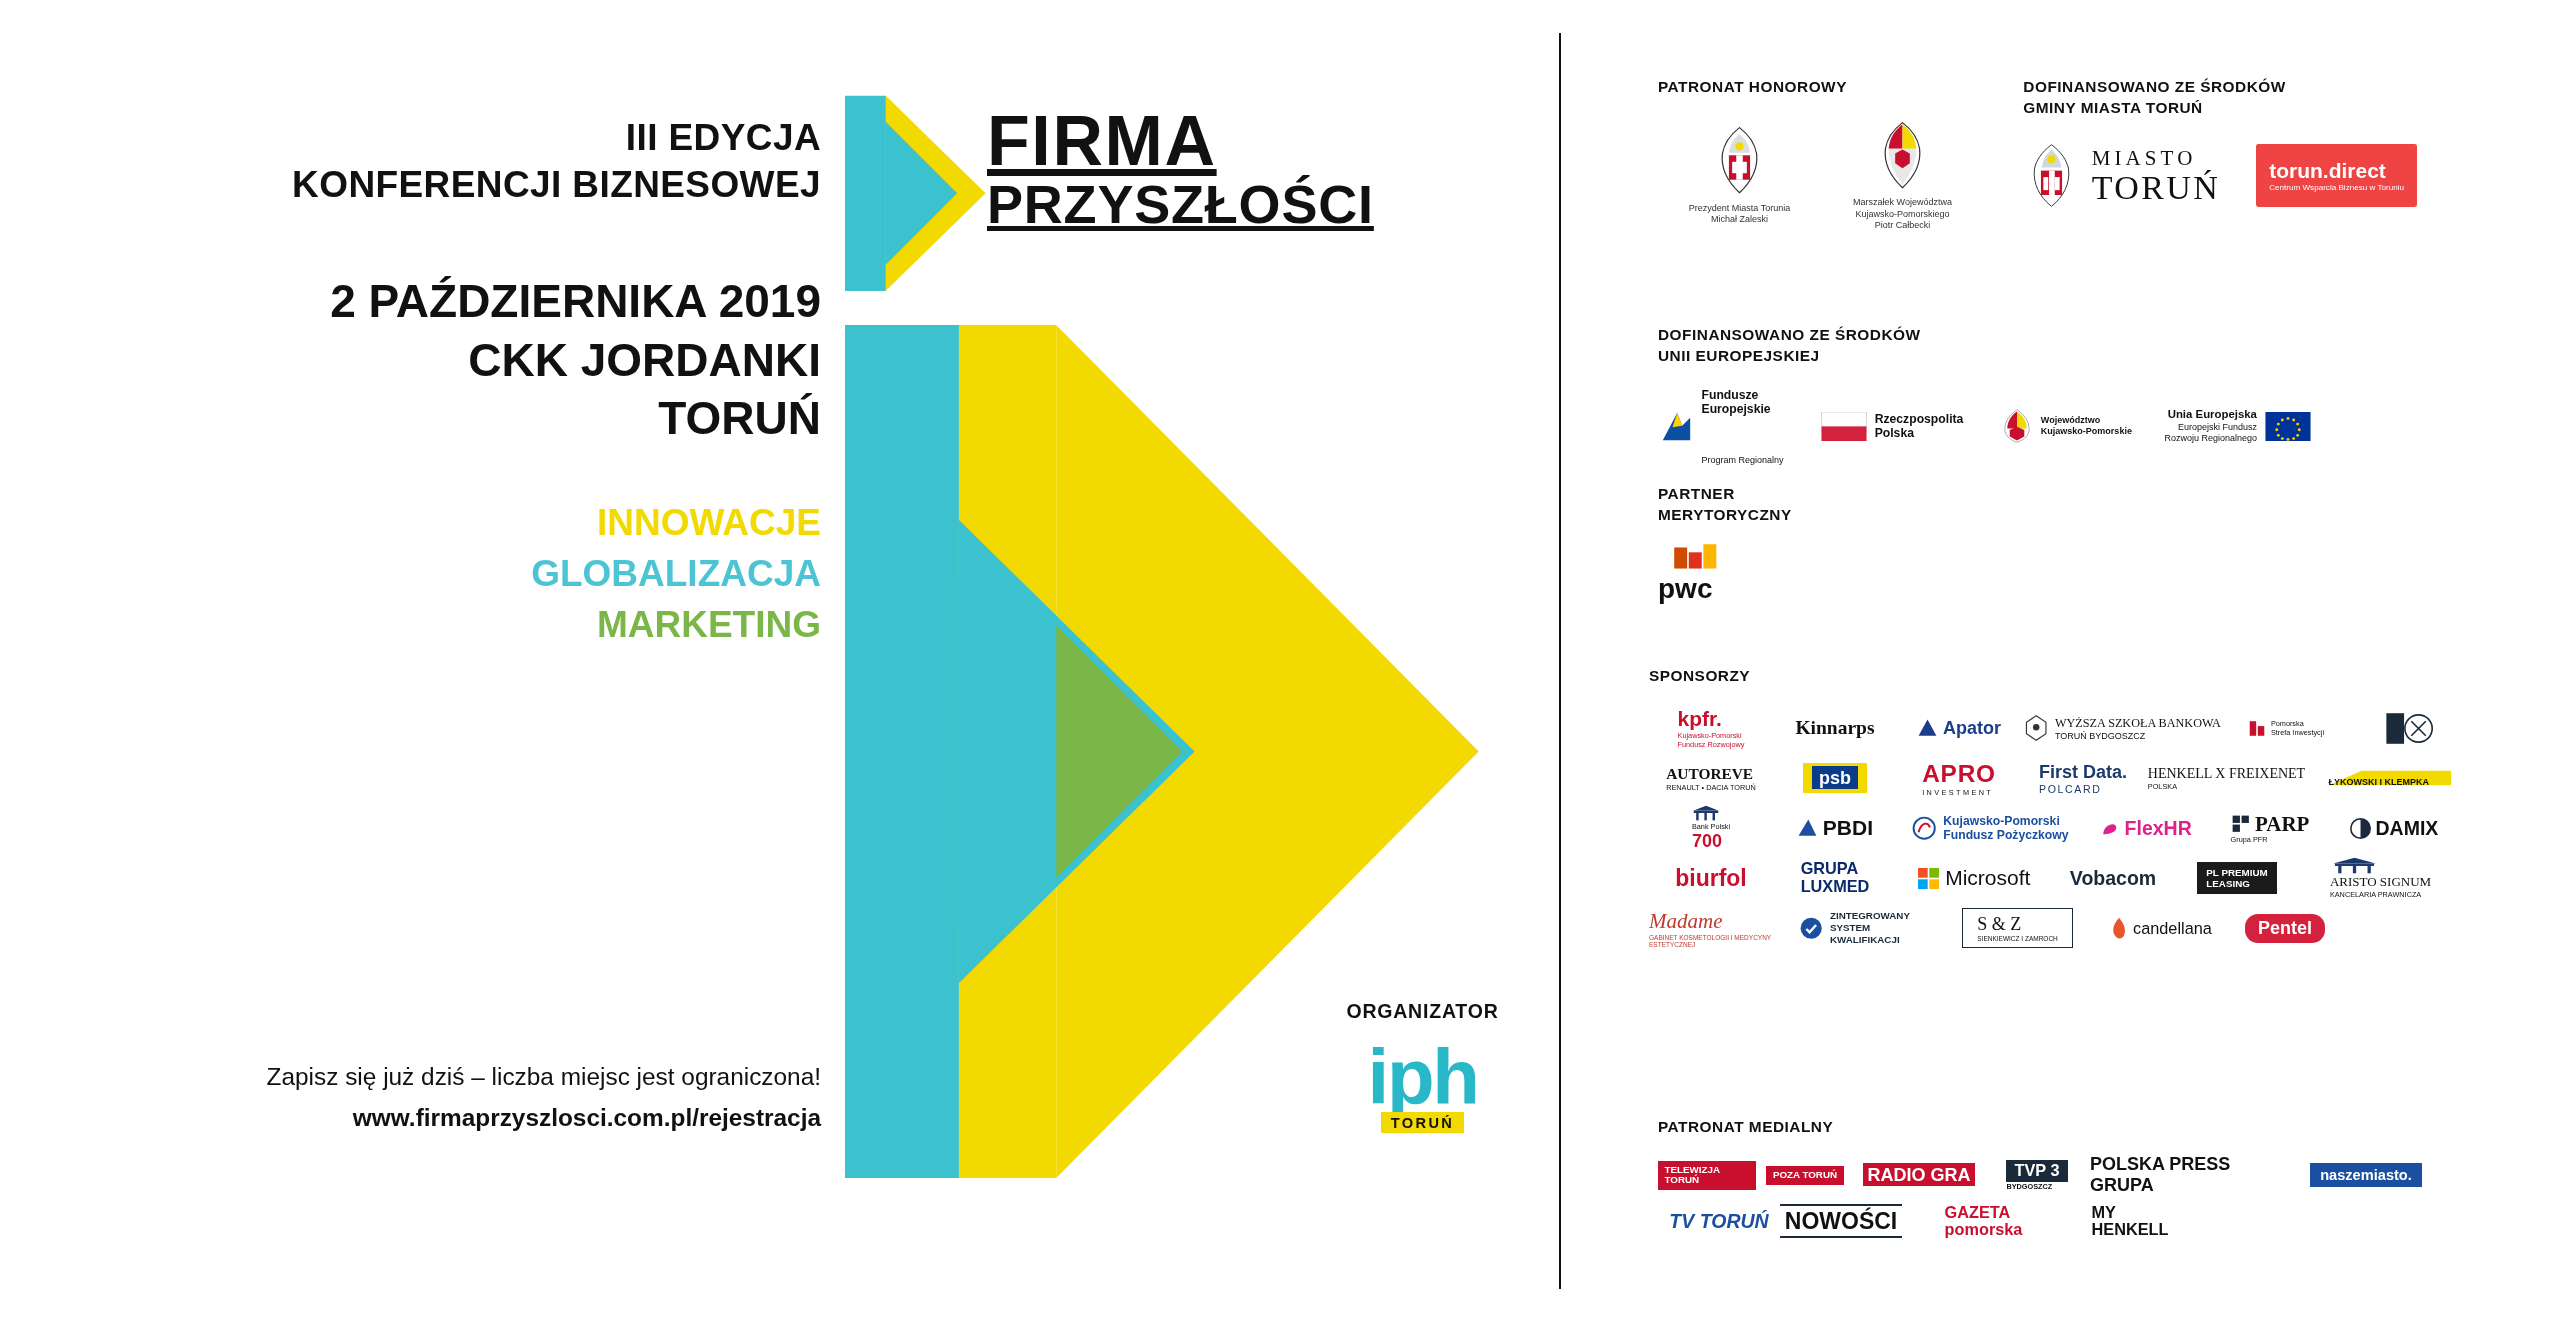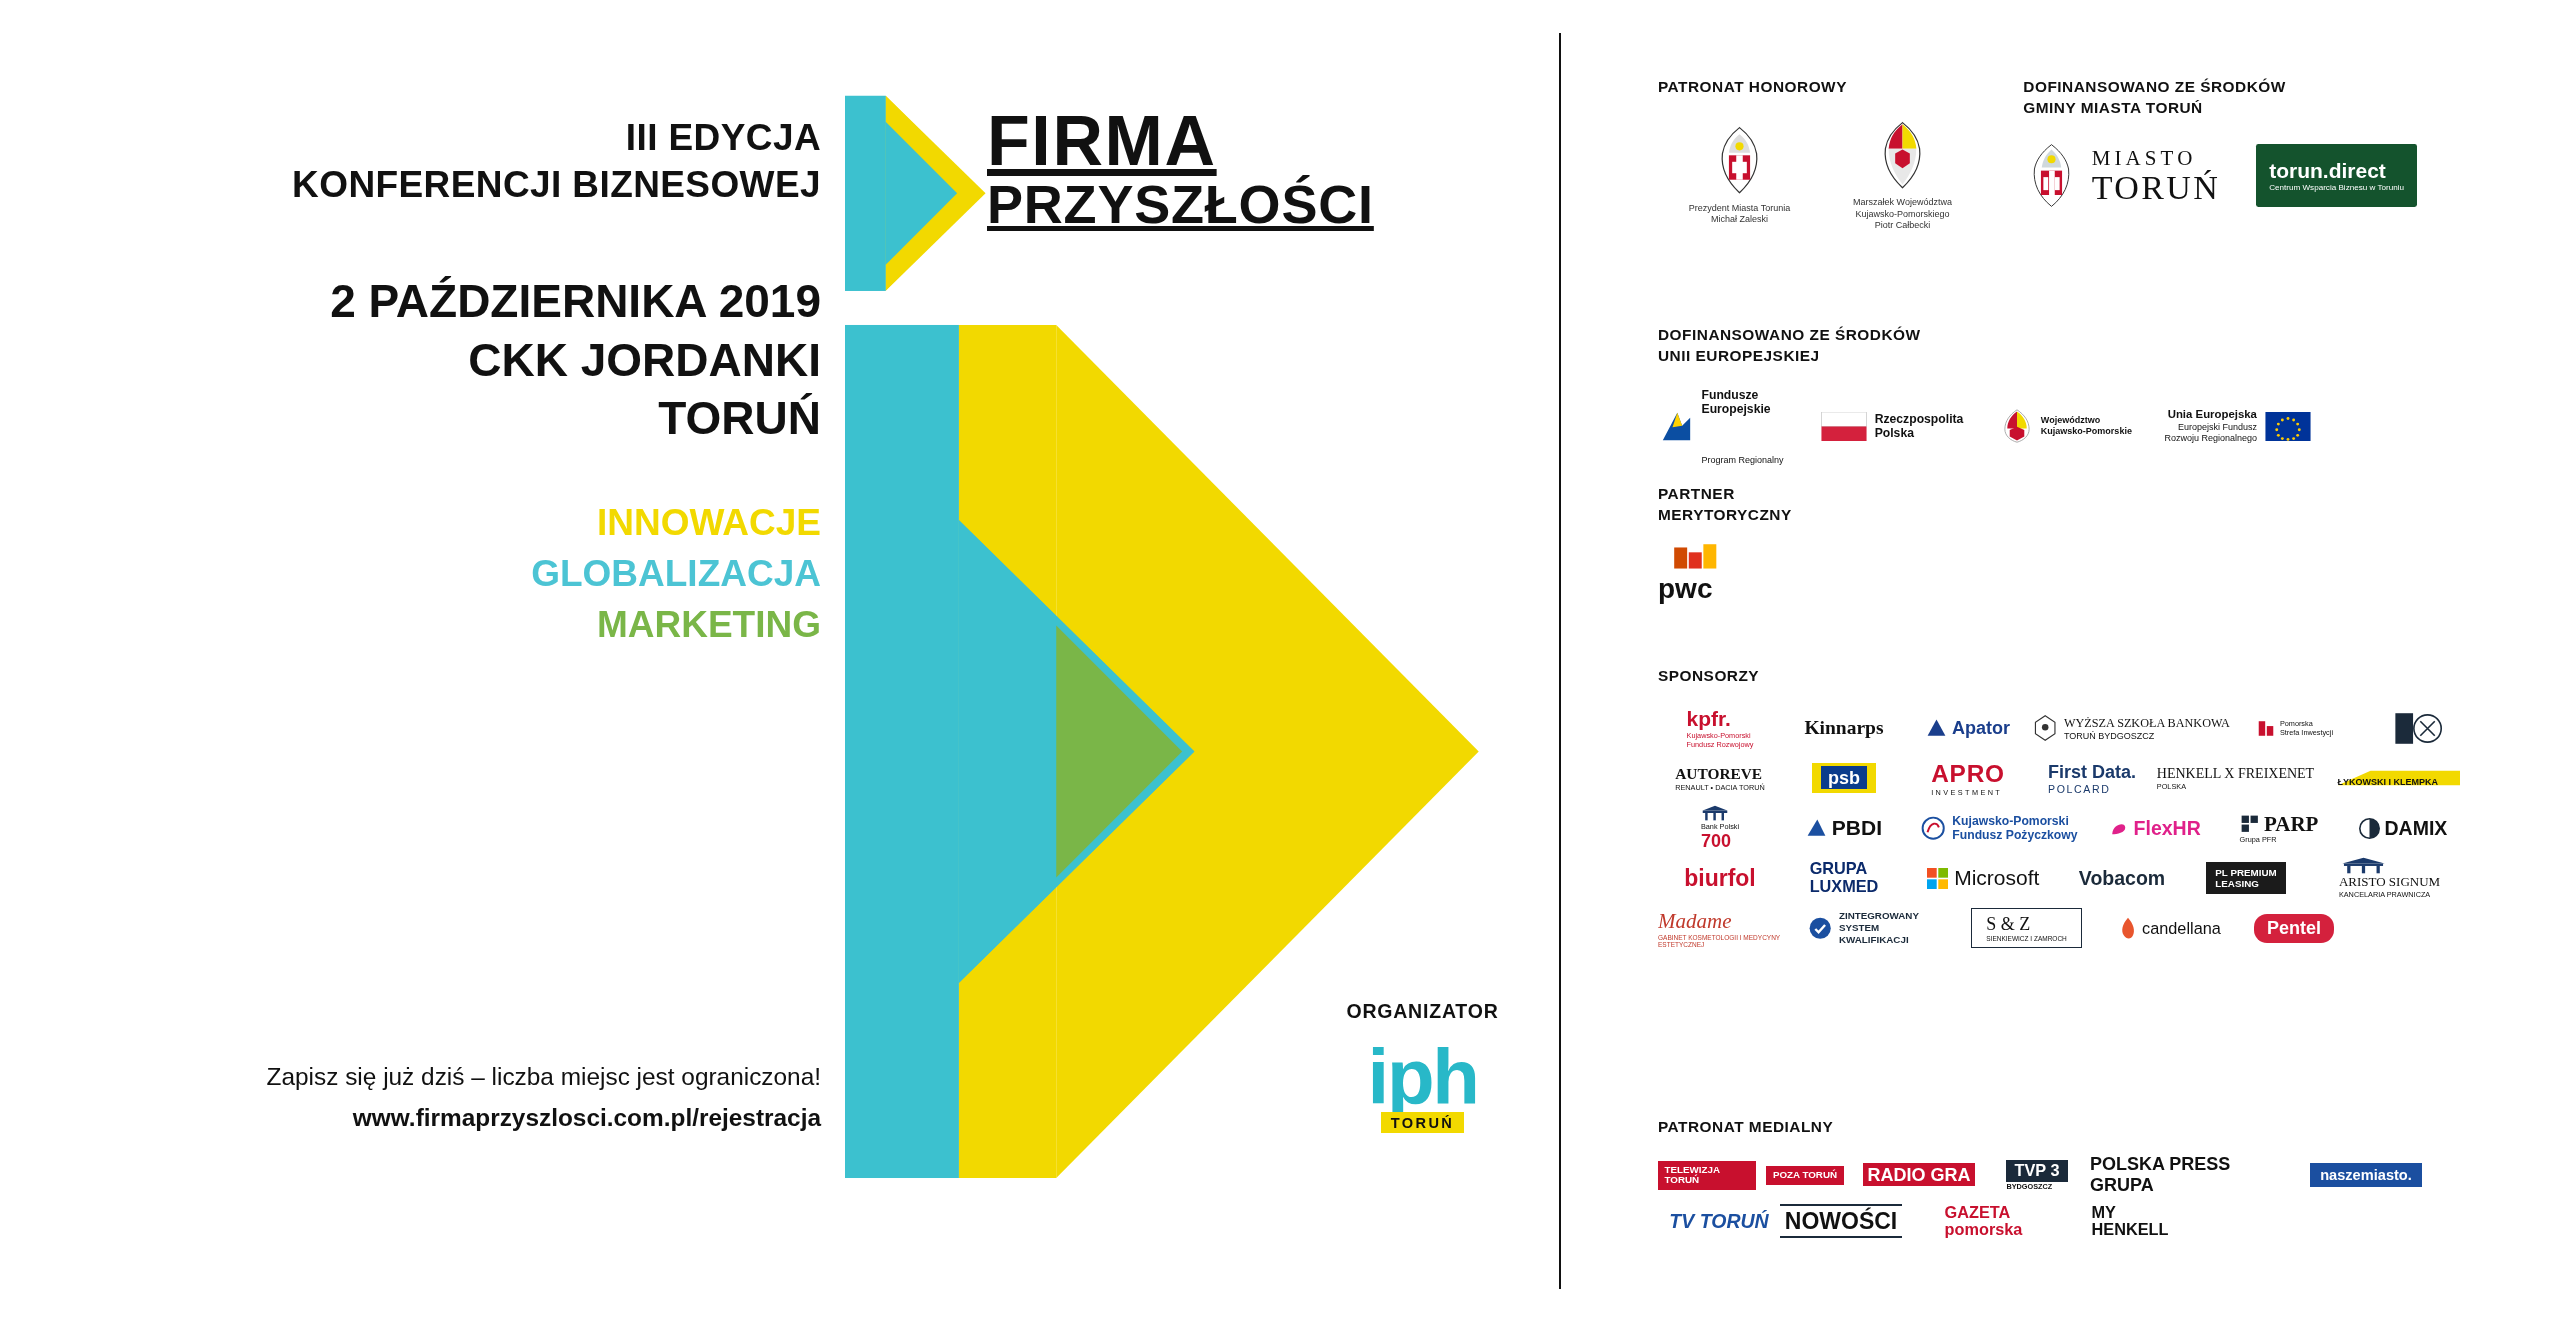--- a/index.html
+++ b/index.html
@@ -173,21 +173,21 @@
                 <rect x="22" y="34" width="26" height="30" fill="#c8102e"></rect>
                 <rect x="25" y="42" width="6" height="16" fill="#fff"></rect>
                 <rect x="39" y="42" width="6" height="16" fill="#fff"></rect>
                 <rect x="32" y="34" width="7" height="30" fill="#fff"></rect>
               </svg>
               <div style="margin-left:11.4px;font-family:'Liberation Serif',serif;">
                 <div style="font-size:21px;letter-spacing:4.1px;">MIASTO</div>
                 <div style="font-size:34px;letter-spacing:2.4px;line-height:1;">TORUŃ</div>
               </div>
             </div>
-            <div style="margin-left:36px;background:#14532d;padding:15px 13px;border-radius:2.4px;">
+            <div style="margin-left:36px;background:#ef4444;padding:15px 13px;border-radius:2.4px;">
               <div style="color:#fff;font-size:21px;font-weight:bold;">torun.direct</div>
               <div style="color:#fff;font-size:8.1px;">Centrum Wsparcia Biznesu w Toruniu</div>
             </div>
           </div>
         </div>
       </div>
     </div>
 
     <div style="position:absolute;left:65px;top:325px;width:894px;">
       <div class="sec-title">
@@ -263,21 +263,21 @@
       <div style="margin-top:18px;">
         <svg width="81" height="28" viewBox="0 0 100 34" style="display:block;">
           <rect x="20" y="4" width="16" height="26" fill="#d04a02"></rect>
           <rect x="38" y="10" width="16" height="20" fill="#e0301e"></rect>
           <rect x="56" y="0" width="16" height="30" fill="#ffb600"></rect>
         </svg>
         <div style="font-size:28px;font-weight:bold;margin-top:1.6px;">pwc</div>
       </div>
     </div>
 
-    <div style="position:absolute;left:65px;top:666px;width:902px;">
+    <div style="position:absolute;left:56px;top:666px;width:902px;">
       <div class="sec-title">SPONSORZY</div>
       <div class="grid" style="margin-top:16.3px;">
 
         <div class="cell">
             <div>
               <div style="font-size:21px;font-weight:bold;color:#c8102e;">kpfr.</div>
               <div class="tiny" style="color:#c8102e;white-space:pre-line;">Kujawsko-Pomorski
 Fundusz Rozwojowy</div>
             </div>
           </div>

